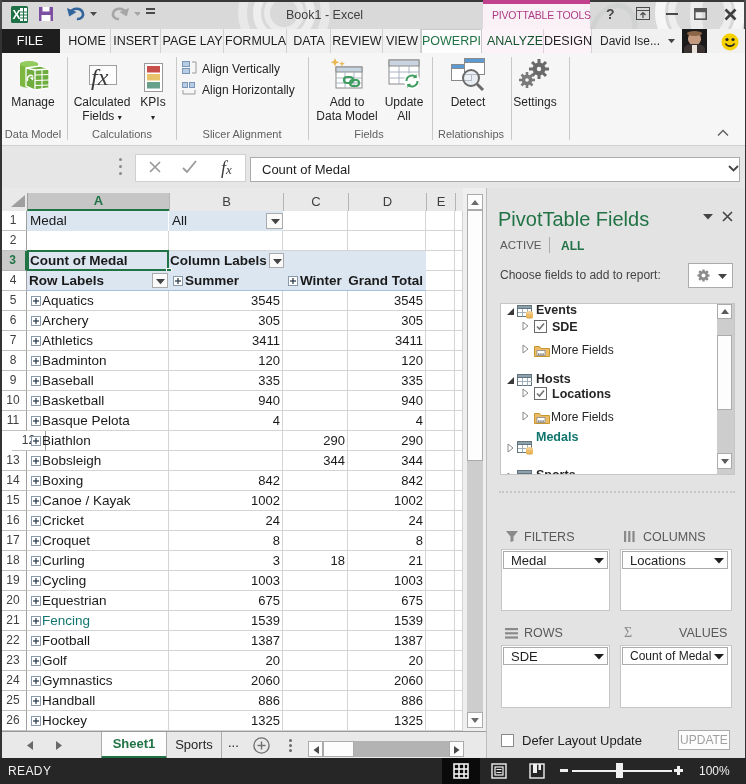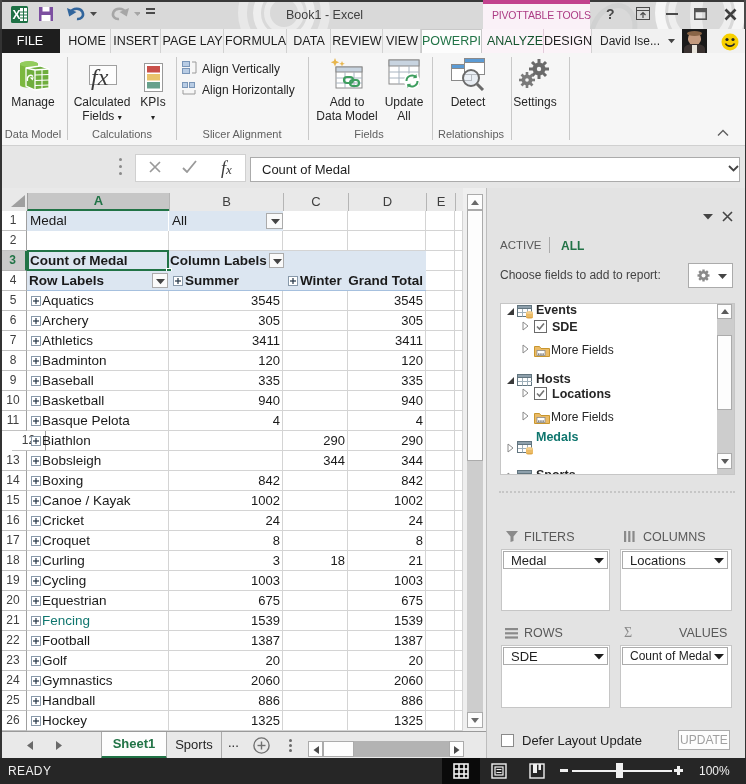--- a/index.html
+++ b/index.html
@@ -636,20 +636,21 @@
   </svg>
   <div class="abs" style="left:560px;top:11px;width:8px;height:2.6px;background:#F0F0F0;"></div>
   <div class="abs" style="left:572px;top:12px;width:100px;height:1.6px;background:#F0F0F0;"></div>
   <div class="abs" style="left:616px;top:5px;width:7px;height:15px;background:#F0F0F0;"></div>
   <div class="abs" style="left:674px;top:11px;width:9px;height:2.6px;background:#F0F0F0;"></div>
   <div class="abs" style="left:677.2px;top:7.8px;width:2.6px;height:9.4px;background:#F0F0F0;"></div>
   <div class="abs" style="left:699px;top:6px;color:#F0F0F0;font-size:12px;">100%</div>
 </div>
 
 <div class="abs" style="left:486px;top:188px;width:260px;height:570px;background:#E3E3E3;border-left:1px solid #BDBDBD;">
+  <div class="abs" style="left:11px;top:20px;font-size:20px;color:#217346;">PivotTable Fields</div>
   <svg class="abs" style="left:216px;top:26px;" width="10" height="6">
       <path d="M0 0 L10 0 L5 5.6 Z" fill="#444"></path>
     </svg>
   <svg class="abs" style="left:235px;top:23px;" width="11" height="11">
       <path d="M1 1 L10 10 M10 1 L1 10" stroke="#444" stroke-width="1.6"></path>
     </svg>
   <div class="abs" style="left:13px;top:51px;font-size:11.5px;color:#595959;">ACTIVE</div>
   <div class="abs" style="left:62px;top:49px;width:1px;height:16px;background:#ABABAB;"></div>
   <div class="abs" style="left:74px;top:51px;font-size:12px;font-weight:bold;color:#217346;">ALL</div>
   <div class="abs" style="left:13px;top:80px;font-size:12px;color:#444;">Choose fields to add to report:</div>

